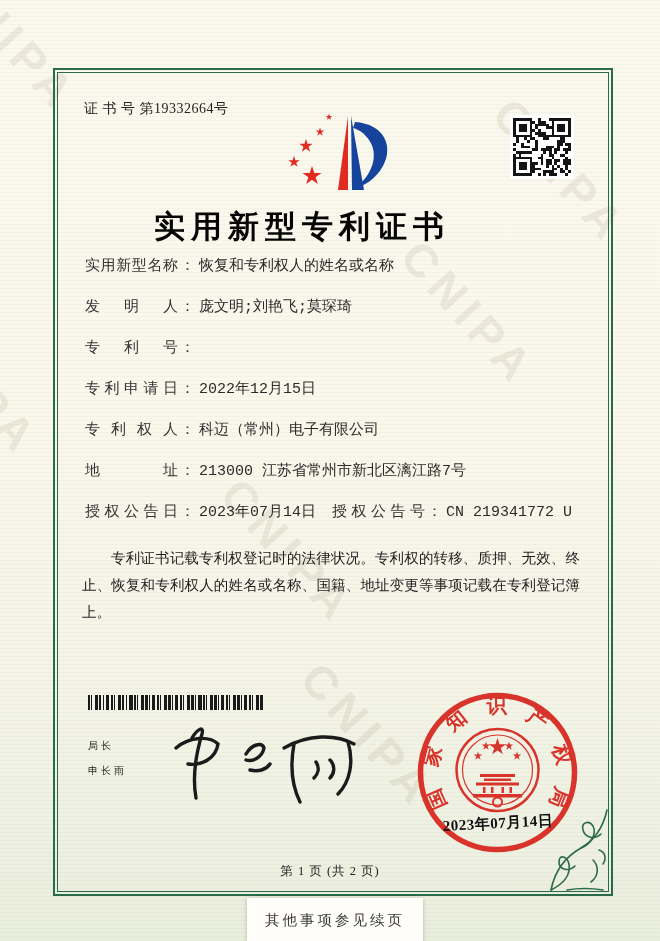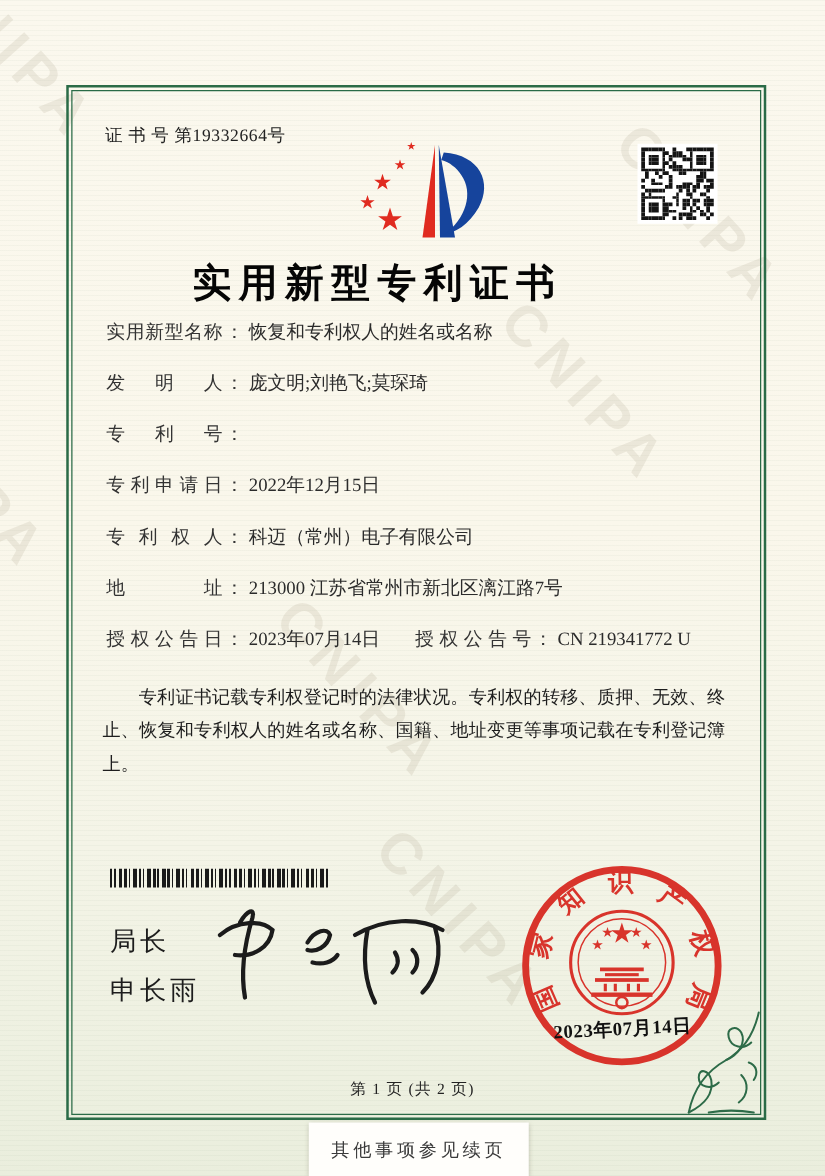--- a/index.html
+++ b/index.html
@@ -22,35 +22,35 @@
     border:2.5px solid #2a6b47;}
   .frame::after{content:"";position:absolute;inset:2px;border:1px solid #2a6b47;}
   .cert-no{position:absolute;left:84px;top:100px;font-size:14px;letter-spacing:.5px;color:#222;font-family:Liberation Serif, serif;}
   .logo{position:absolute;left:272px;top:104px;}
   .qr{position:absolute;left:510px;top:115px;width:58px;height:58px;background:#fff;
       padding:3px;display:grid;grid-template-columns:repeat(21,1fr);grid-auto-rows:1fr;}
   .qr i{display:block}
   .qr i.b{background:#141414}
   .title{position:absolute;left:53px;top:206px;width:498px;margin:0;text-align:center;
     font-size:31px;font-weight:700;letter-spacing:6px;color:#050505;}
-  .fields{position:absolute;left:85px;top:256px;width:496px;font-size:15px;}
+  .fields{position:absolute;left:85px;top:256px;width:496px;font-size:15px;font-family:Liberation Mono, monospace;}
   .frow{height:41px;display:flex;align-items:flex-start;line-height:21px;}
   .flabel{display:inline-block;width:93px;text-align:justify;text-align-last:justify;color:#333;}
   .colon{margin:0 4px 0 2px;color:#333;}
   .fvalue{color:#2b2b2b;}
   .dual{display:flex;}
   .dual .part{display:flex;align-items:flex-start;}
   .dual .part.left{width:247px;}
   .paras{position:absolute;left:82px;top:545px;width:498px;font-size:14.5px;
     line-height:1.85;color:#1e1e1e;text-align:justify;}
   .paras p{margin:0;text-indent:2em;}
   .barcode{position:absolute;left:88px;top:695px;width:176px;height:15px;
     background:repeating-linear-gradient(90deg,#1a1a1a 0 2px,transparent 2px 3.5px,#1a1a1a 3.5px 4.5px,transparent 4.5px 7px,#1a1a1a 7px 10px,transparent 10px 11.5px);}
   .signer{position:absolute;left:88px;top:739px;font-family:"Liberation Sans","DejaVu Sans",sans-serif;
-    font-size:21px;color:#1d1d1d;letter-spacing:3px;}
+    font-size:10px;color:#1d1d1d;letter-spacing:3px;}
   .signer div{margin-bottom:11px;}
   .signature{position:absolute;left:158px;top:714px;}
   .seal{position:absolute;left:415px;top:690px;width:165px;height:165px;opacity:.93;}
   .seal-date{position:absolute;left:423px;top:814px;width:150px;text-align:center;
     font-size:15px;font-weight:bold;color:#111;transform:rotate(-3deg);letter-spacing:.5px;}
   .corner-ornament{position:absolute;left:541px;top:806px;}
   .page-num{position:absolute;left:0;top:863px;width:660px;text-align:center;
     font-size:12.5px;letter-spacing:1px;color:#222;}
   .tab{position:absolute;left:247px;top:898px;width:176px;height:43px;background:#fffefb;
     box-shadow:0 1px 4px rgba(110,110,90,.45);text-align:center;font-size:14.5px;

